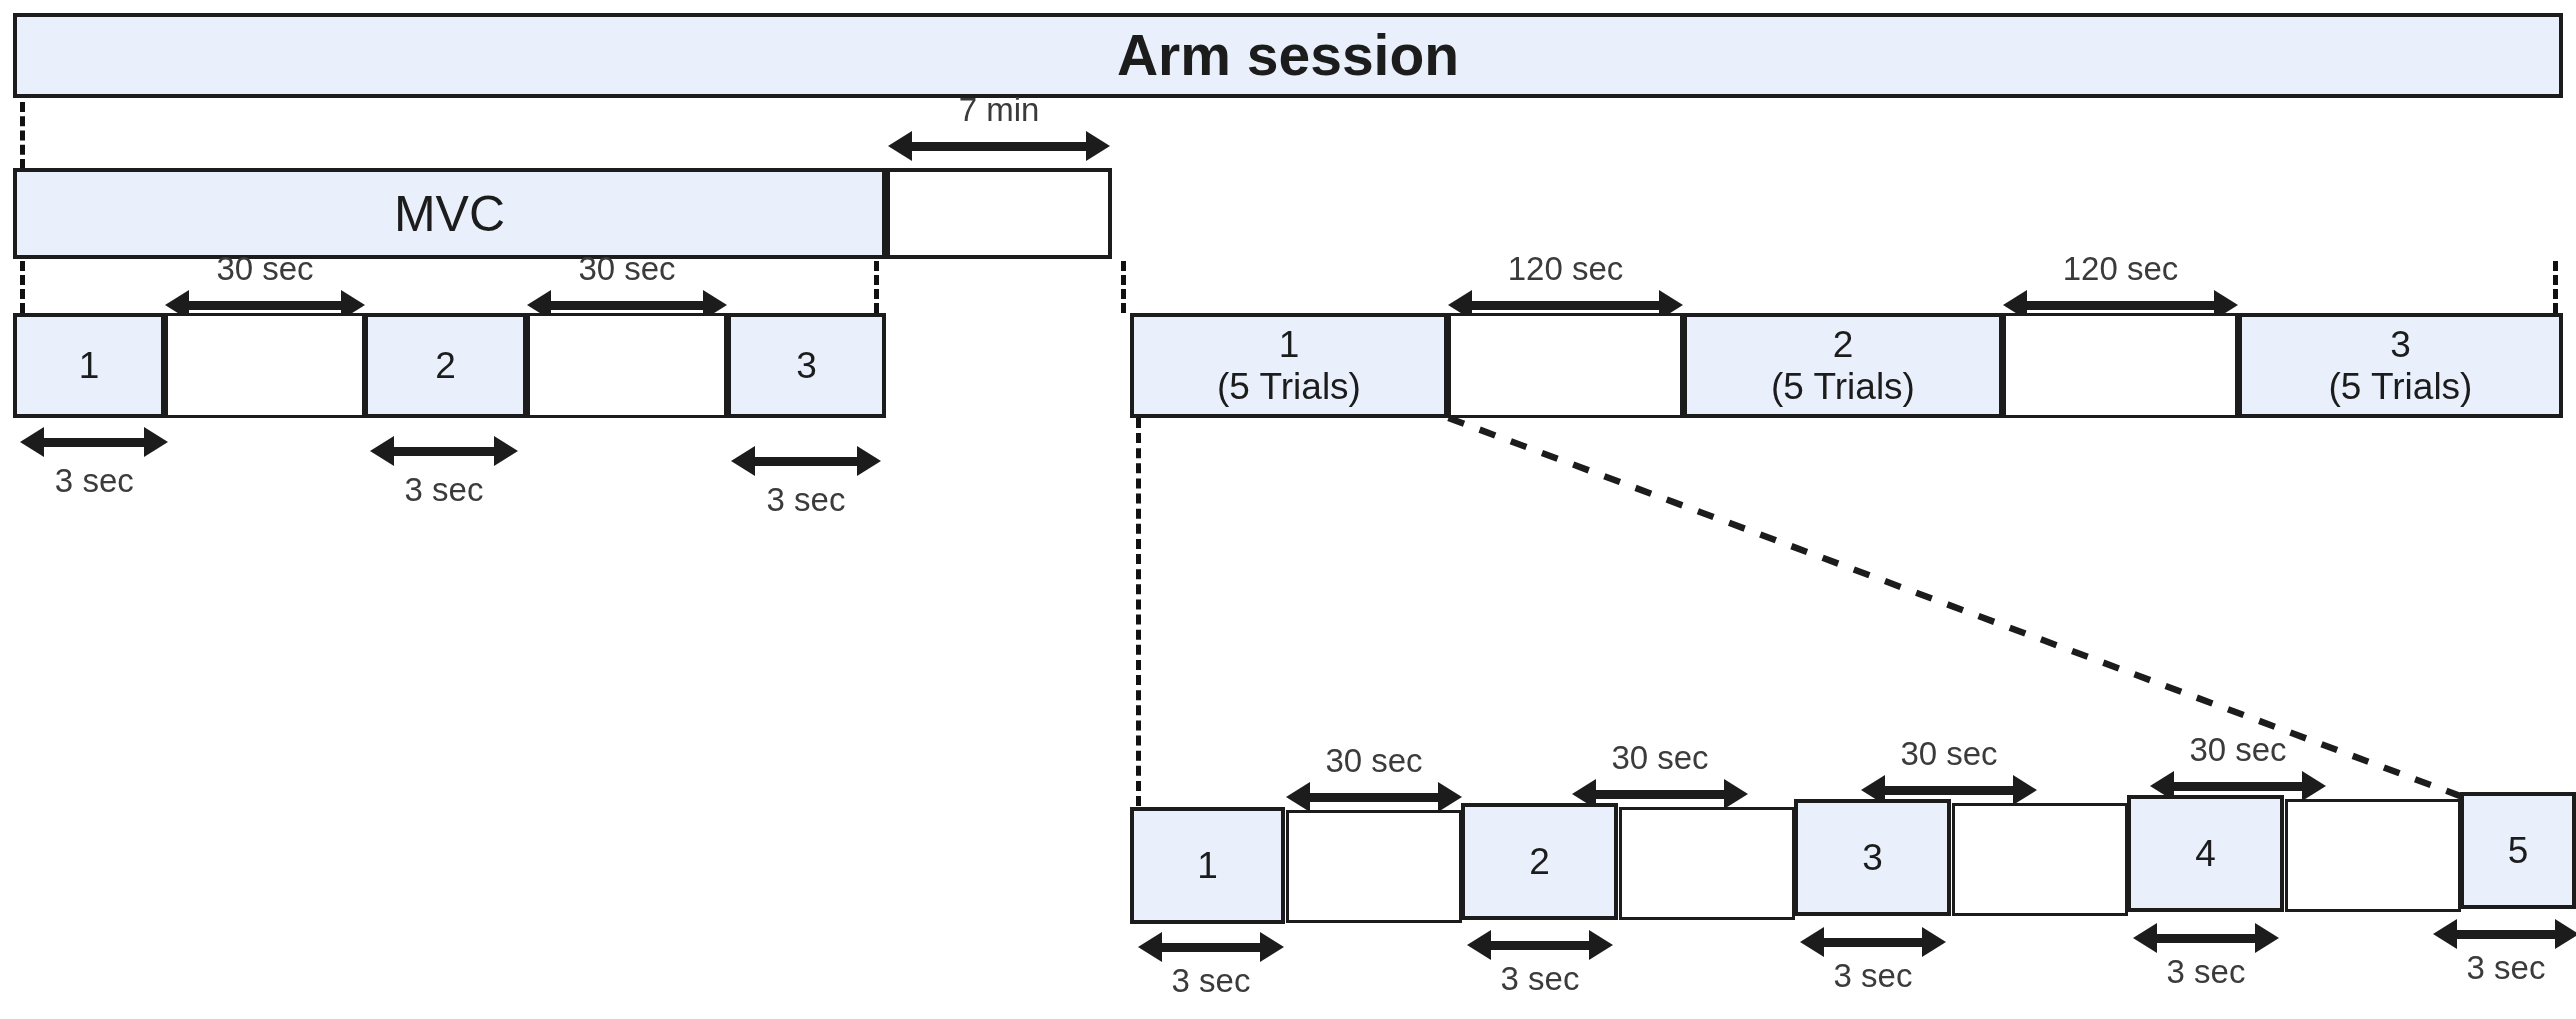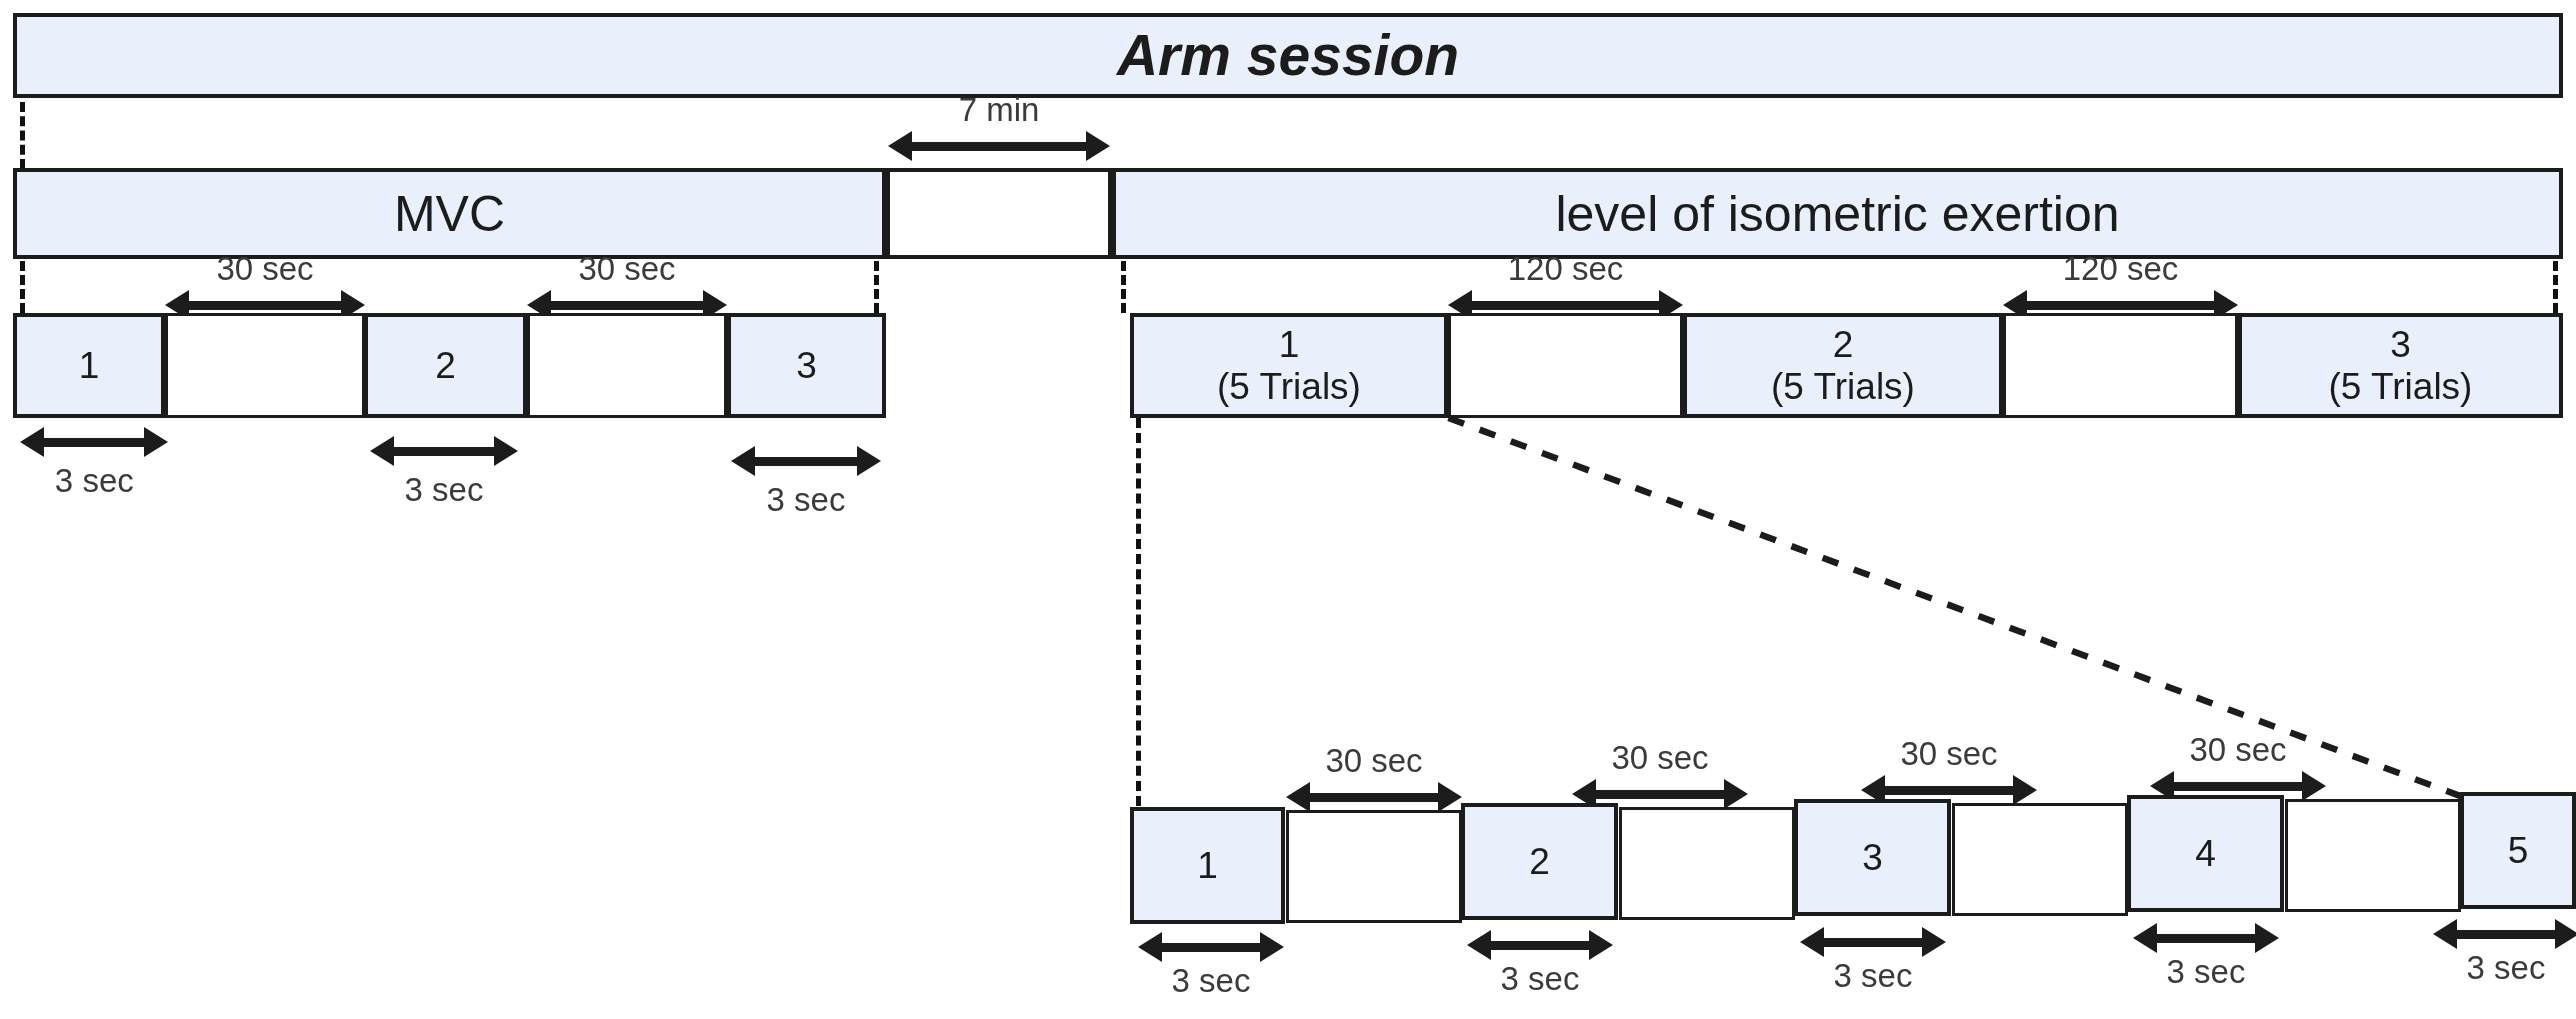--- a/index.html
+++ b/index.html
@@ -123,42 +123,39 @@
   .connector {
     position: absolute;
     pointer-events: none;
   }
 </style>
 </head>
 <body>
 
 <div id="stage">
 
-  <div class="box title-box" style="left:13px; top:13px; width:2550px; height:85px;font-style:italic;">
+  <div class="box title-box" style="left:13px; top:13px; width:2550px; height:85px;">
     <span>Arm session</span>
   </div>
 
   <div class="vdash" style="left:20.3px; top:102px; height:67px;"></div>
 
   <div class="measure" style="left:888px; top:146px; width:222px;">
     <div class="bar"></div>
     <div class="head left"></div>
     <div class="head right"></div>
     <div class="lbl">7 min</div>
   </div>
 
   <div class="box section-box" style="left:13px; top:168px; width:873px; height:91px;">
     <span>MVC</span>
   </div>
 
   <div class="box empty section-box" style="left:886px; top:168px; width:226px; height:91px;"></div>
 
-  <div class="box section-box" style="left:1112px; top:168px; width:1451px; height:91px;">
-    <span>level of isometric exertion</span>
-  </div>
 
   <div class="vdash" style="left:20.3px; top:261px; height:52px;"></div>
   <div class="vdash" style="left:874px; top:261px; height:52px;"></div>
   <div class="vdash" style="left:1121px; top:261px; height:52px;"></div>
   <div class="vdash" style="left:2553px; top:261px; height:52px;"></div>
 
   <div class="measure" style="left:165px; top:305px; width:200px;">
     <div class="bar"></div>
     <div class="head left"></div>
     <div class="head right"></div>

